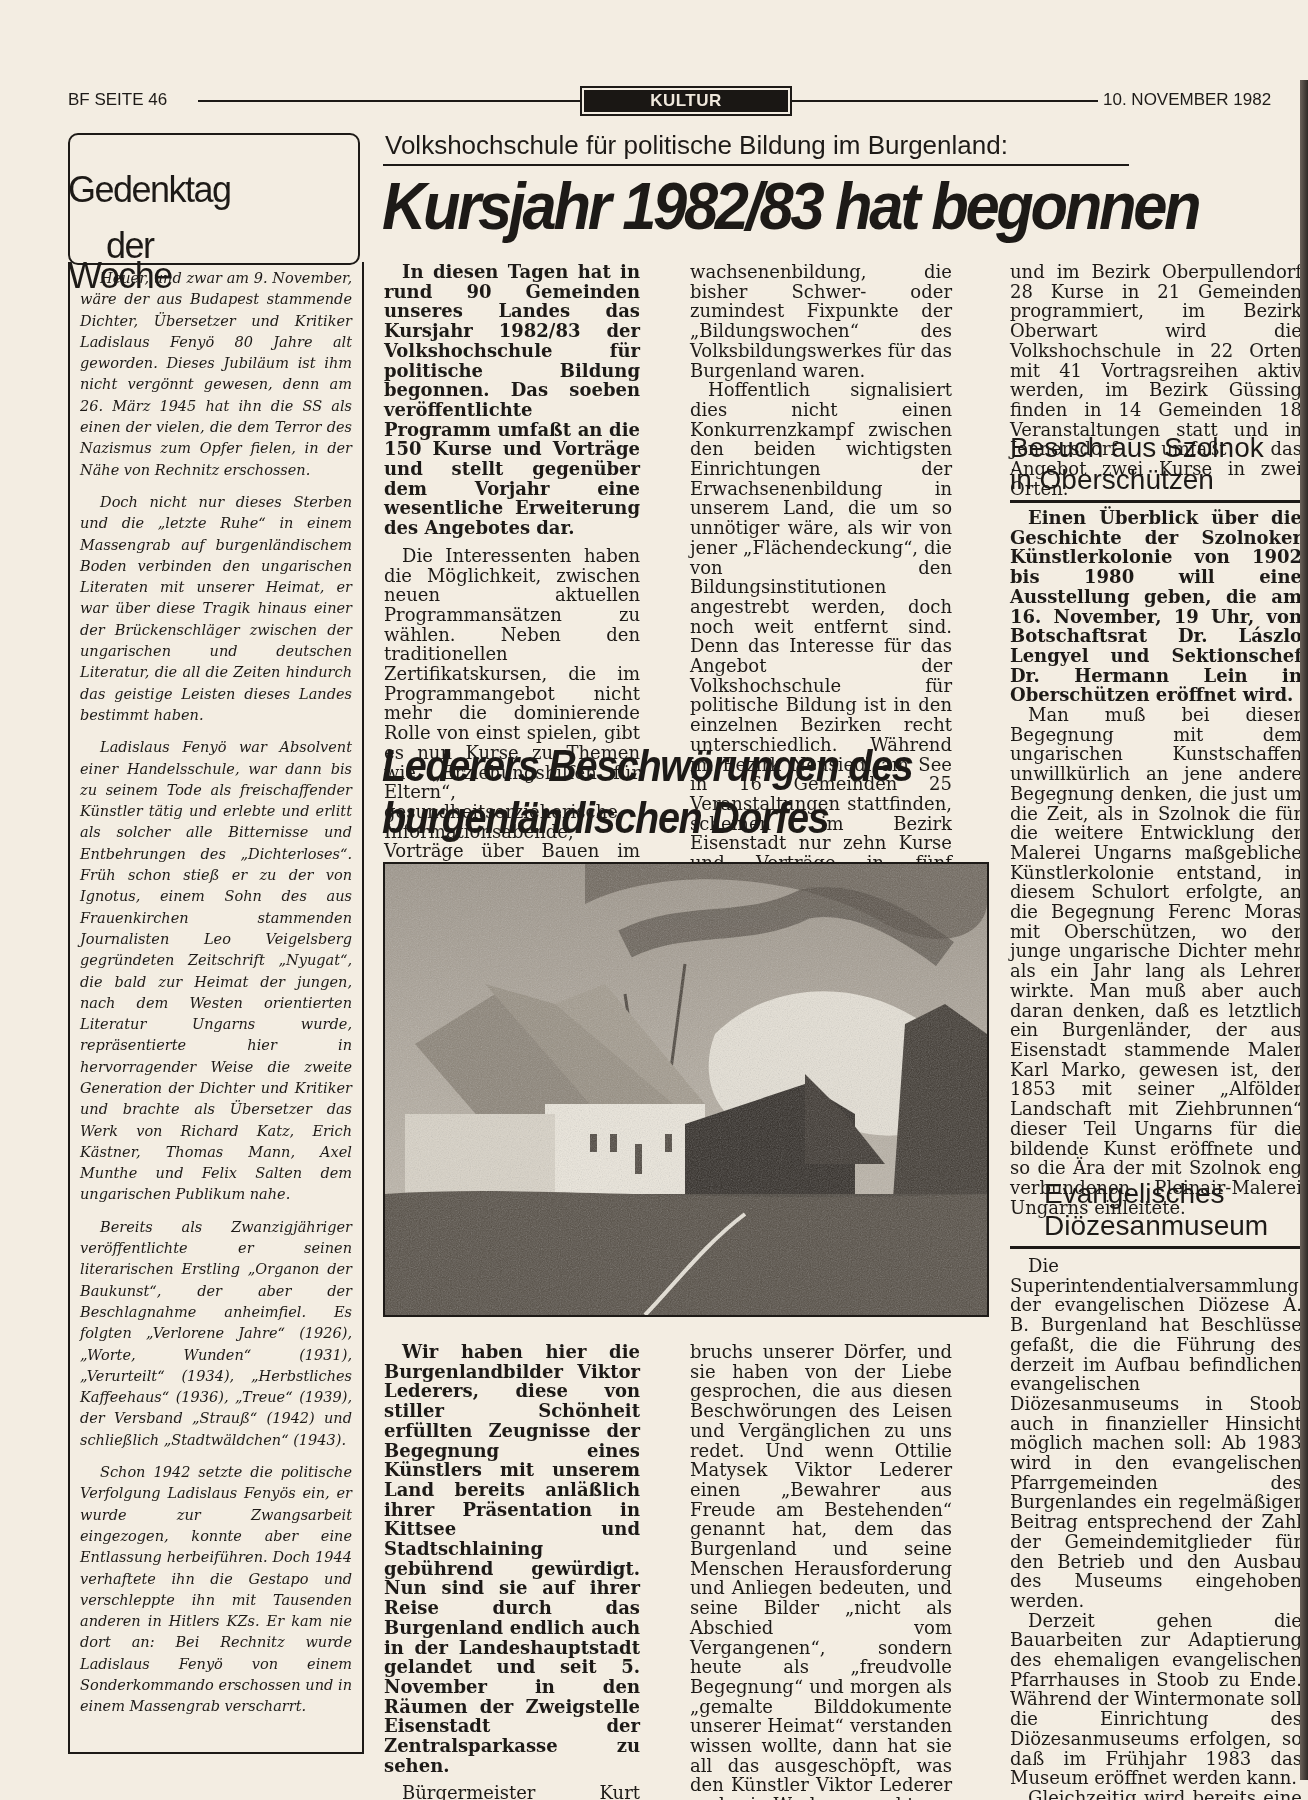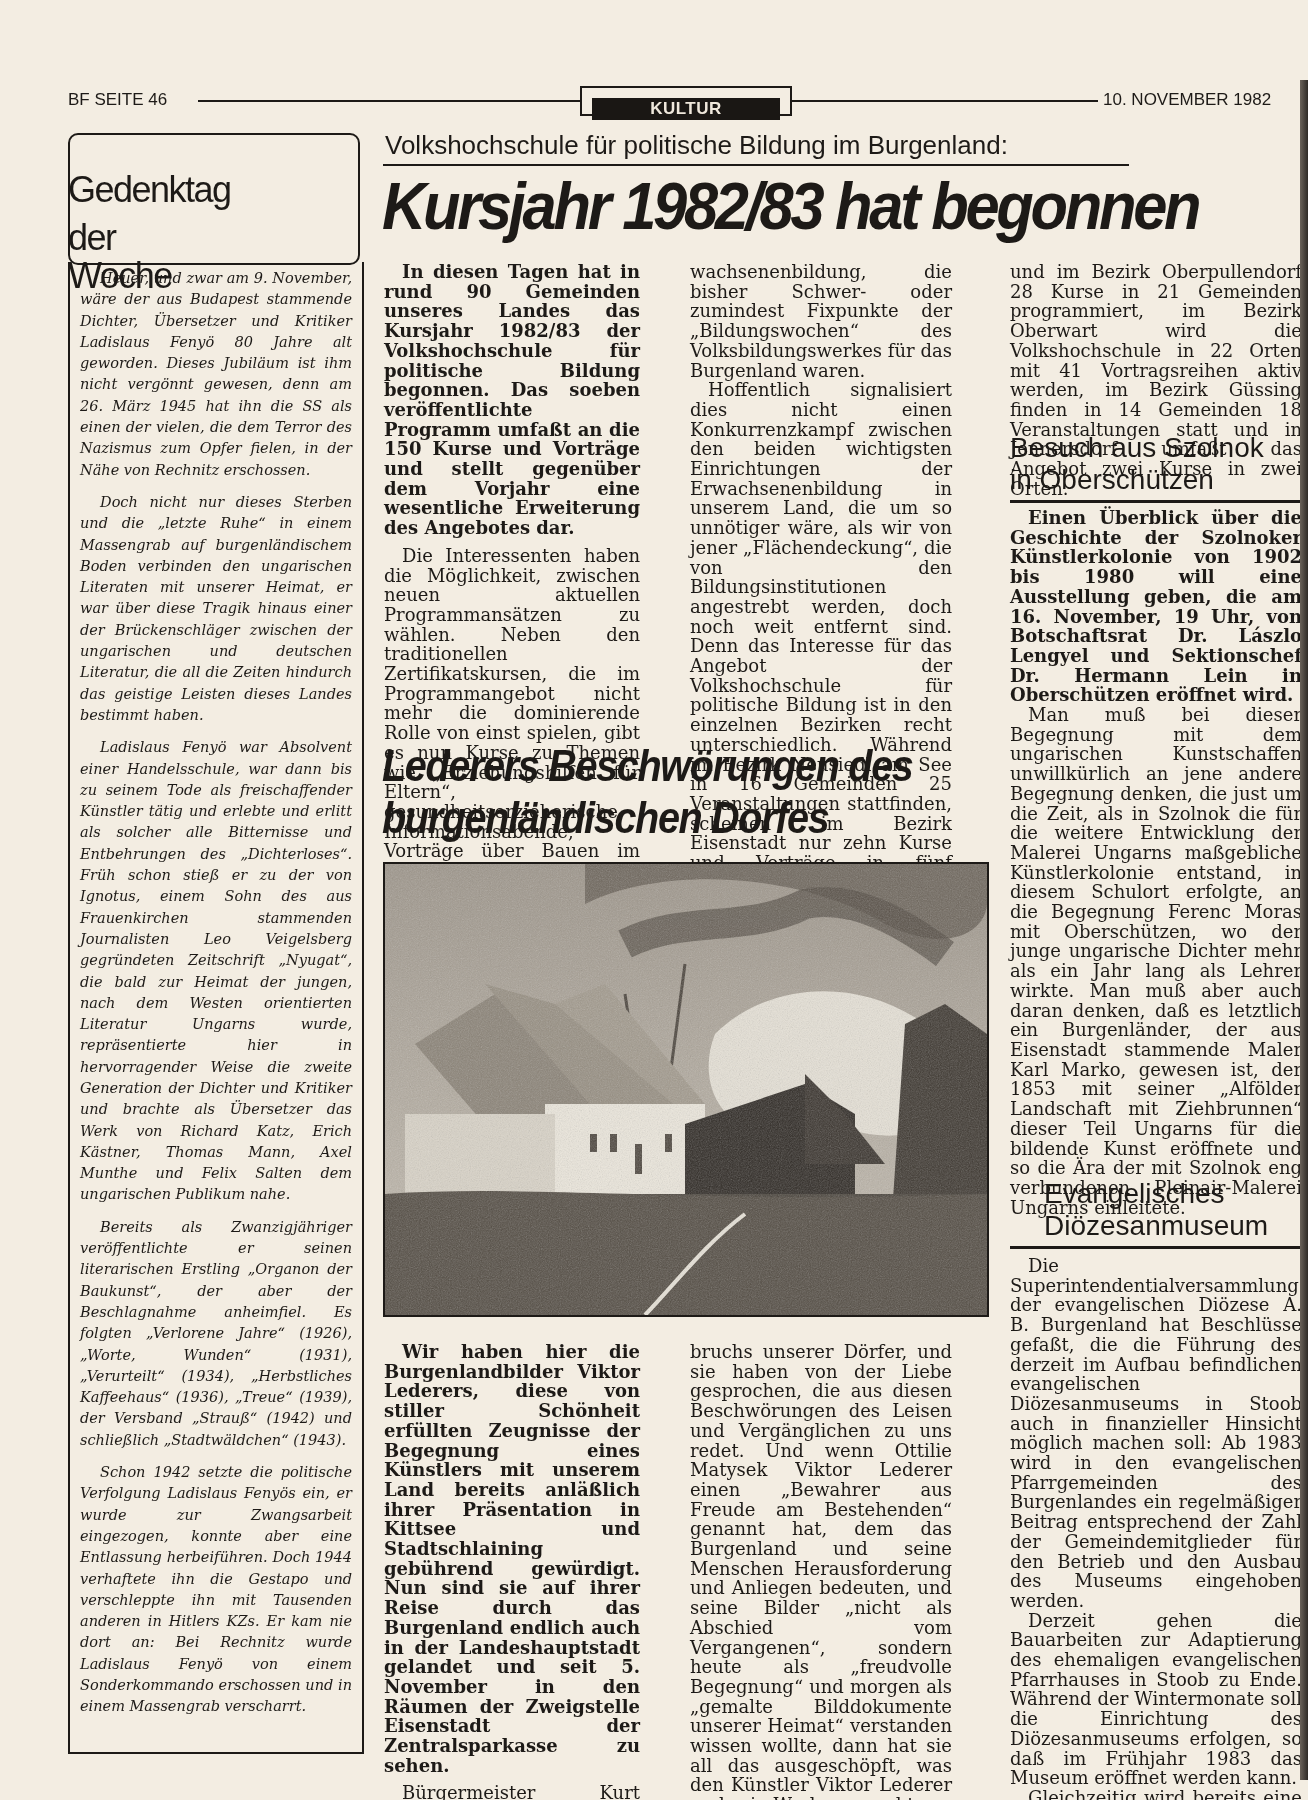--- a/index.html
+++ b/index.html
@@ -10,21 +10,21 @@
     color: #1d1a17;
     font-family: "DejaVu Serif", serif;
   }
   .abs { position: absolute; }
 
   
   .hdr-text { font-family: "Liberation Sans", sans-serif; font-size: 17px; top: 90px; white-space: nowrap; }
   .hdr-line { height: 2px; background: #1d1a17; top: 100px; }
   .section-box {
     left: 580px; top: 86px; width: 212px; height: 30px;
-    border: 2px solid #1d1a17; box-sizing: border-box; padding: 10px;
+    border: 2px solid #1d1a17; box-sizing: border-box; padding: 2px;
   }
   .section-box span {
     display: block; background: #1a1714; color: #efe8dc; height: 22px;
     font-family: "Liberation Sans", sans-serif; font-weight: bold; font-size: 17px;
     text-align: center; line-height: 22px; letter-spacing: 0.5px;
   }
 
   
   .sidebar {
     left: 68px; top: 262px; width: 292px; height: 1490px;
@@ -75,21 +75,21 @@
 <div class="abs hdr-text" style="left:68px;">BF SEITE 46</div>
 <div class="abs hdr-line" style="left:198px; width:382px;"></div>
 <div class="abs section-box">
     <span>KULTUR</span>
   </div>
 <div class="abs hdr-line" style="left:792px; width:306px;"></div>
 <div class="abs hdr-text" style="left:1103px;">10. NOVEMBER 1982</div>
 
 <div class="abs sidebar-title-box"></div>
 <div class="abs title-word" style="top:140px;">Gedenktag</div>
-<div class="abs title-word" style="top:188px;">der</div>
+<div class="abs title-word" style="top:196px;padding-left:38px;">der</div>
 <div class="abs title-word" style="top:226px;">Woche</div>
 <div class="abs sidebar"></div>
 <div class="abs sidebar-body">
   <p>Heuer, und zwar am 9. November, wäre der aus Budapest stammende Dichter, Übersetzer und Kritiker Ladislaus Fenyö 80 Jahre alt geworden. Dieses Jubiläum ist ihm nicht vergönnt gewesen, denn am 26. März 1945 hat ihn die SS als einen der vielen, die dem Terror des Nazismus zum Opfer fielen, in der Nähe von Rechnitz erschossen.</p>
   <p>Doch nicht nur dieses Sterben und die „letzte Ruhe“ in einem Massengrab auf burgenländischem Boden verbinden den ungarischen Literaten mit unserer Heimat, er war über diese Tragik hinaus einer der Brückenschläger zwischen der ungarischen und deutschen Literatur, die all die Zeiten hindurch das geistige Leisten dieses Landes bestimmt haben.</p>
   <p>Ladislaus Fenyö war Absolvent einer Handelsschule, war dann bis zu seinem Tode als freischaffender Künstler tätig und erlebte und erlitt als solcher alle Bitternisse und Entbehrungen des „Dichterloses“. Früh schon stieß er zu der von Ignotus, einem Sohn des aus Frauenkirchen stammenden Journalisten Leo Veigelsberg gegründeten Zeitschrift „Nyugat“, die bald zur Heimat der jungen, nach dem Westen orientierten Literatur Ungarns wurde, repräsentierte hier in hervorragender Weise die zweite Generation der Dichter und Kritiker und brachte als Übersetzer das Werk von Richard Katz, Erich Kästner, Thomas Mann, Axel Munthe und Felix Salten dem ungarischen Publikum nahe.</p>
   <p>Bereits als Zwanzigjähriger veröffentlichte er seinen literarischen Erstling „Organon der Baukunst“, der aber der Beschlagnahme anheimfiel. Es folgten „Verlorene Jahre“ (1926), „Worte, Wunden“ (1931), „Verurteilt“ (1934), „Herbstliches Kaffeehaus“ (1936), „Treue“ (1939), der Versband „Strauß“ (1942) und schließlich „Stadtwäldchen“ (1943).</p>
   <p>Schon 1942 setzte die politische Verfolgung Ladislaus Fenyös ein, er wurde zur Zwangsarbeit eingezogen, konnte aber eine Entlassung herbeiführen. Doch 1944 verhaftete ihn die Gestapo und verschleppte ihn mit Tausenden anderen in Hitlers KZs. Er kam nie dort an: Bei Rechnitz wurde Ladislaus Fenyö von einem Sonderkommando erschossen und in einem Massengrab verscharrt.</p>
 </div>
 

